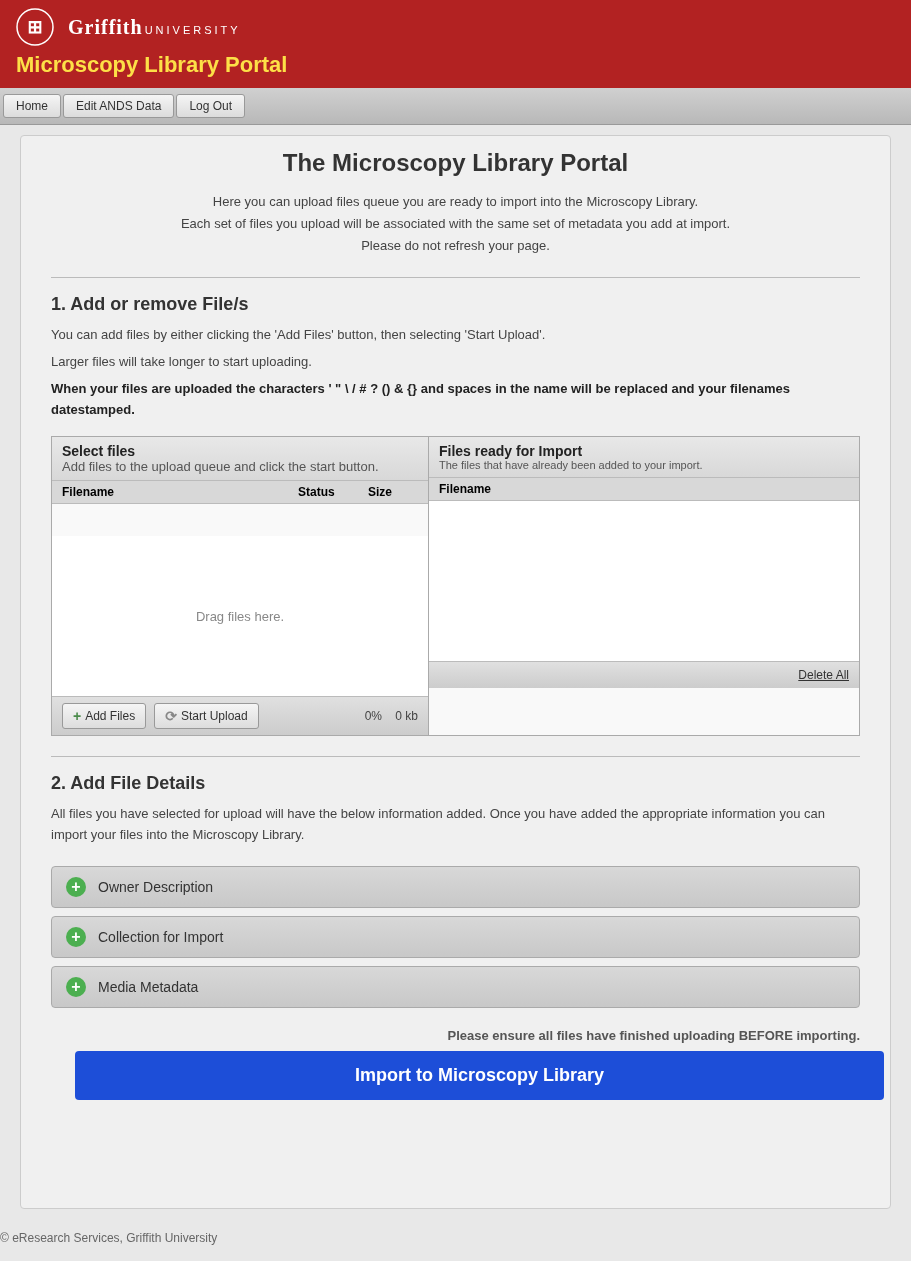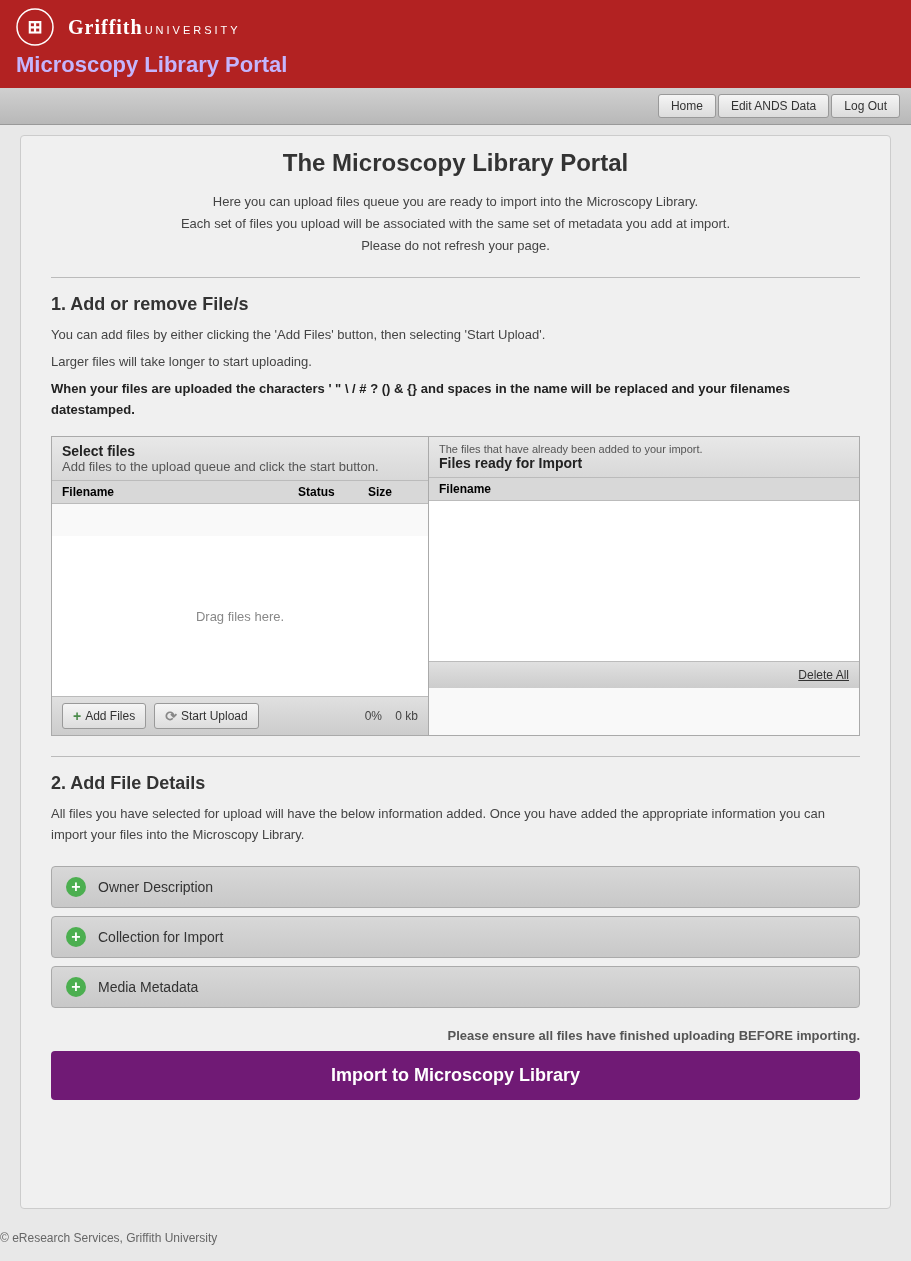--- a/index.html
+++ b/index.html
@@ -28,31 +28,30 @@
       display: flex;
       align-items: center;
       margin-bottom: 6px;
     }
     #logo-icon {
       color: white;
       font-size: 22px;
       margin-right: 8px;
     }
     #site-title {
-      color: #c4b5fd;
+      color: #fde047;
       font-size: 22px;
       font-weight: bold;
     }
     
     #nav-bar {
       background: linear-gradient(to bottom, #d0d0d0, #b8b8b8);
       border-bottom: 1px solid #999;
-      padding: 6px 11px;
-      display: flex;
-      justify-content: flex-end;
+      padding: 6px 3px;
+      display: flex;
       gap: 2px;
     }
     .nav-btn {
       background: linear-gradient(to bottom, #f5f5f5, #dcdcdc);
       border: 1px solid #999;
       border-radius: 3px;
       padding: 4px 12px;
       font-size: 12px;
       cursor: pointer;
       color: #333;
@@ -263,29 +262,30 @@
       margin-top: 20px;
       text-align: right;
     }
     #import-warning {
       color: #555;
       font-size: 13px;
       margin-bottom: 8px;
       font-weight: bold;
     }
     #import-btn {
-      background: #701a75;
+      background: #1d4ed8;
       color: white;
       border: none;
       border-radius: 4px;
       padding: 14px 30px;
       font-size: 18px;
       font-weight: bold;
       cursor: pointer;
       width: 100%;
+      margin-left: 24px;
     }
     
     #page-footer {
       color: #666;
       font-size: 12px;
       padding: 12px 0 16px 0;
     }
     hr.divider {
       border: none;
       border-top: 1px solid #bbb;
@@ -364,22 +364,22 @@
             <div id="upload-progress">
               <span>0%</span>
               &nbsp;&nbsp;
               <span>0 kb</span>
             </div>
           </div>
         </div>
 
         <div id="files-ready-panel">
           <div id="files-ready-header">
+            <div id="files-ready-title">Files ready for Import</div>
             <div id="files-ready-subtitle">The files that have already been added to your import.</div>
-            <div id="files-ready-title">Files ready for Import</div>
           </div>
           <div id="files-ready-columns">
             <span>Filename</span>
           </div>
           <div id="files-ready-body"></div>
           <div id="files-ready-footer">
             <span class="delete-all-link">Delete All</span>
           </div>
         </div>
       </div>

